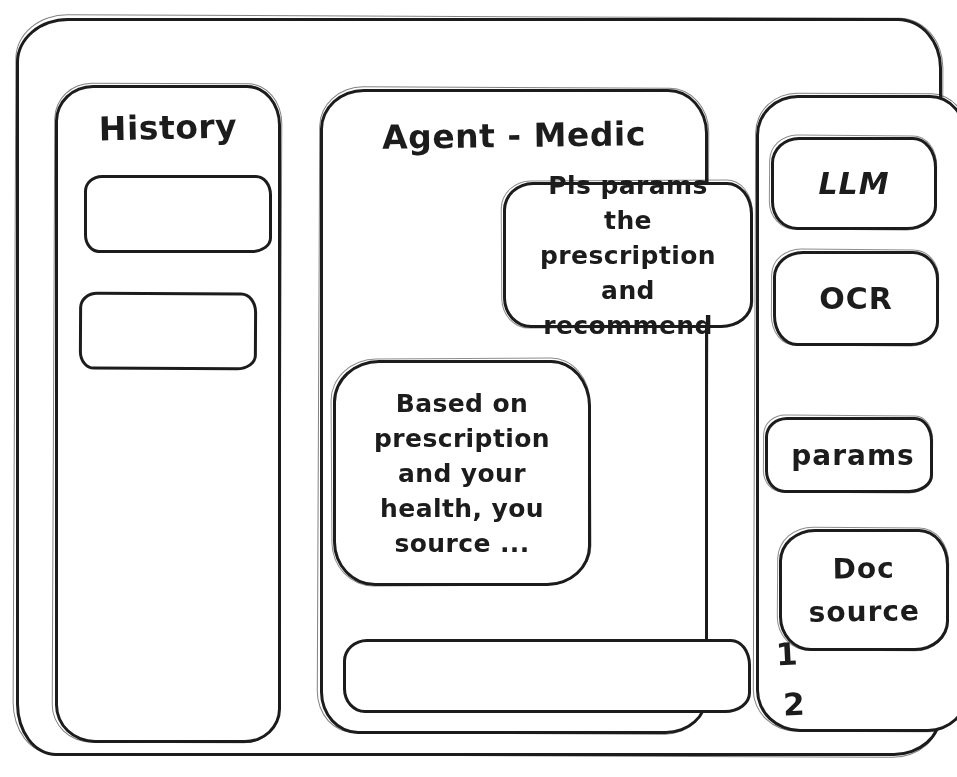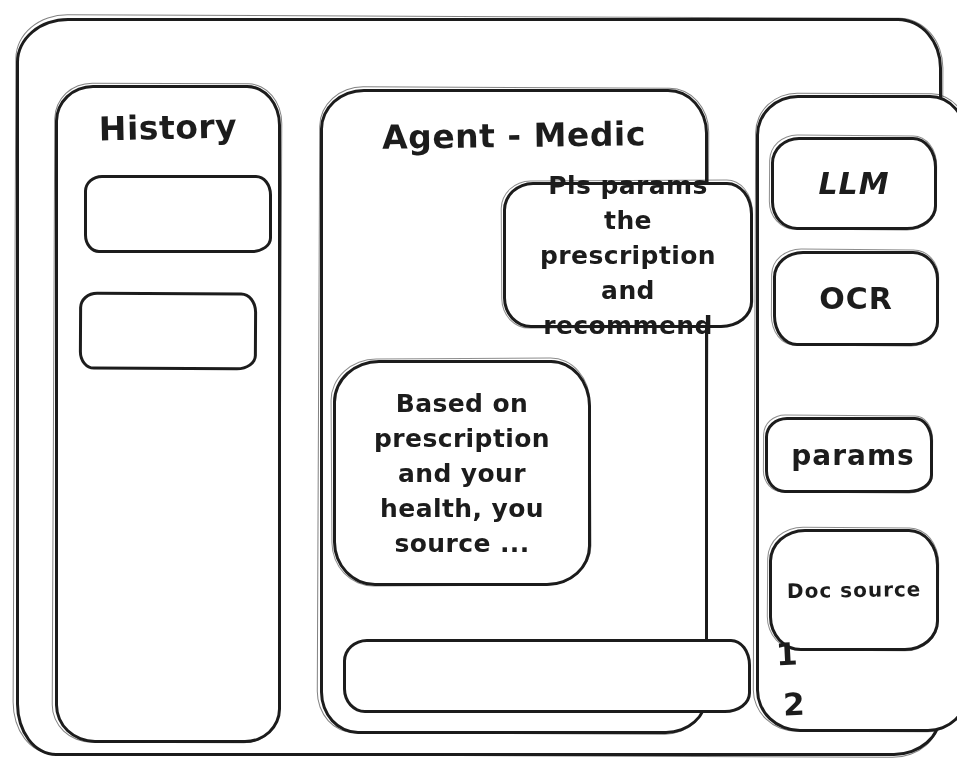--- a/index.html
+++ b/index.html
@@ -138,21 +138,21 @@
     inset: -5px -3px -3px -5px;
     border: 1.5px solid var(--ink);
     border-radius: inherit;
     transform: rotate(0.4deg);
     opacity: 0.5;
     pointer-events: none;
   }
   .tool-button.llm  { left: 12px; top: 39px;  width: 166px; height: 93px;  border-radius: 28px 24px 30px 26px / 26px 30px 24px 28px; font-style: italic; }
   .tool-button.ocr  { left: 14px; top: 153px; width: 166px; height: 95px;  border-radius: 30px 26px 28px 24px / 26px 28px 24px 30px; text-align: center; }
   .tool-button.params { left: 6px; top: 319px; width: 168px; height: 76px; border-radius: 22px 18px 24px 20px / 20px 24px 18px 22px; font-size: 28px; padding-left: 8px; }
-  .tool-button.doc  { left: 10px; top: 431px; width: 170px; height: 122px; border-radius: 36px 30px 34px 32px / 32px 36px 30px 34px; font-size: 20px; line-height: 1.55; }
+  .tool-button.doc  { left: 20px; top: 431px; width: 170px; height: 122px; border-radius: 36px 30px 34px 32px / 32px 36px 30px 34px; font-size: 28px; line-height: 1.55; }
   .tool-button.doc span { transform: rotate(-0.8deg); }
 
   .doc-item {
     position: absolute;
     font-size: 31px; font-weight: 700;
   }
   .doc-item.one { left: 17px; top: 538px; transform: rotate(-3deg); }
   .doc-item.two { left: 24px; top: 588px; transform: rotate(-2deg); }
 </style>
 </head>

